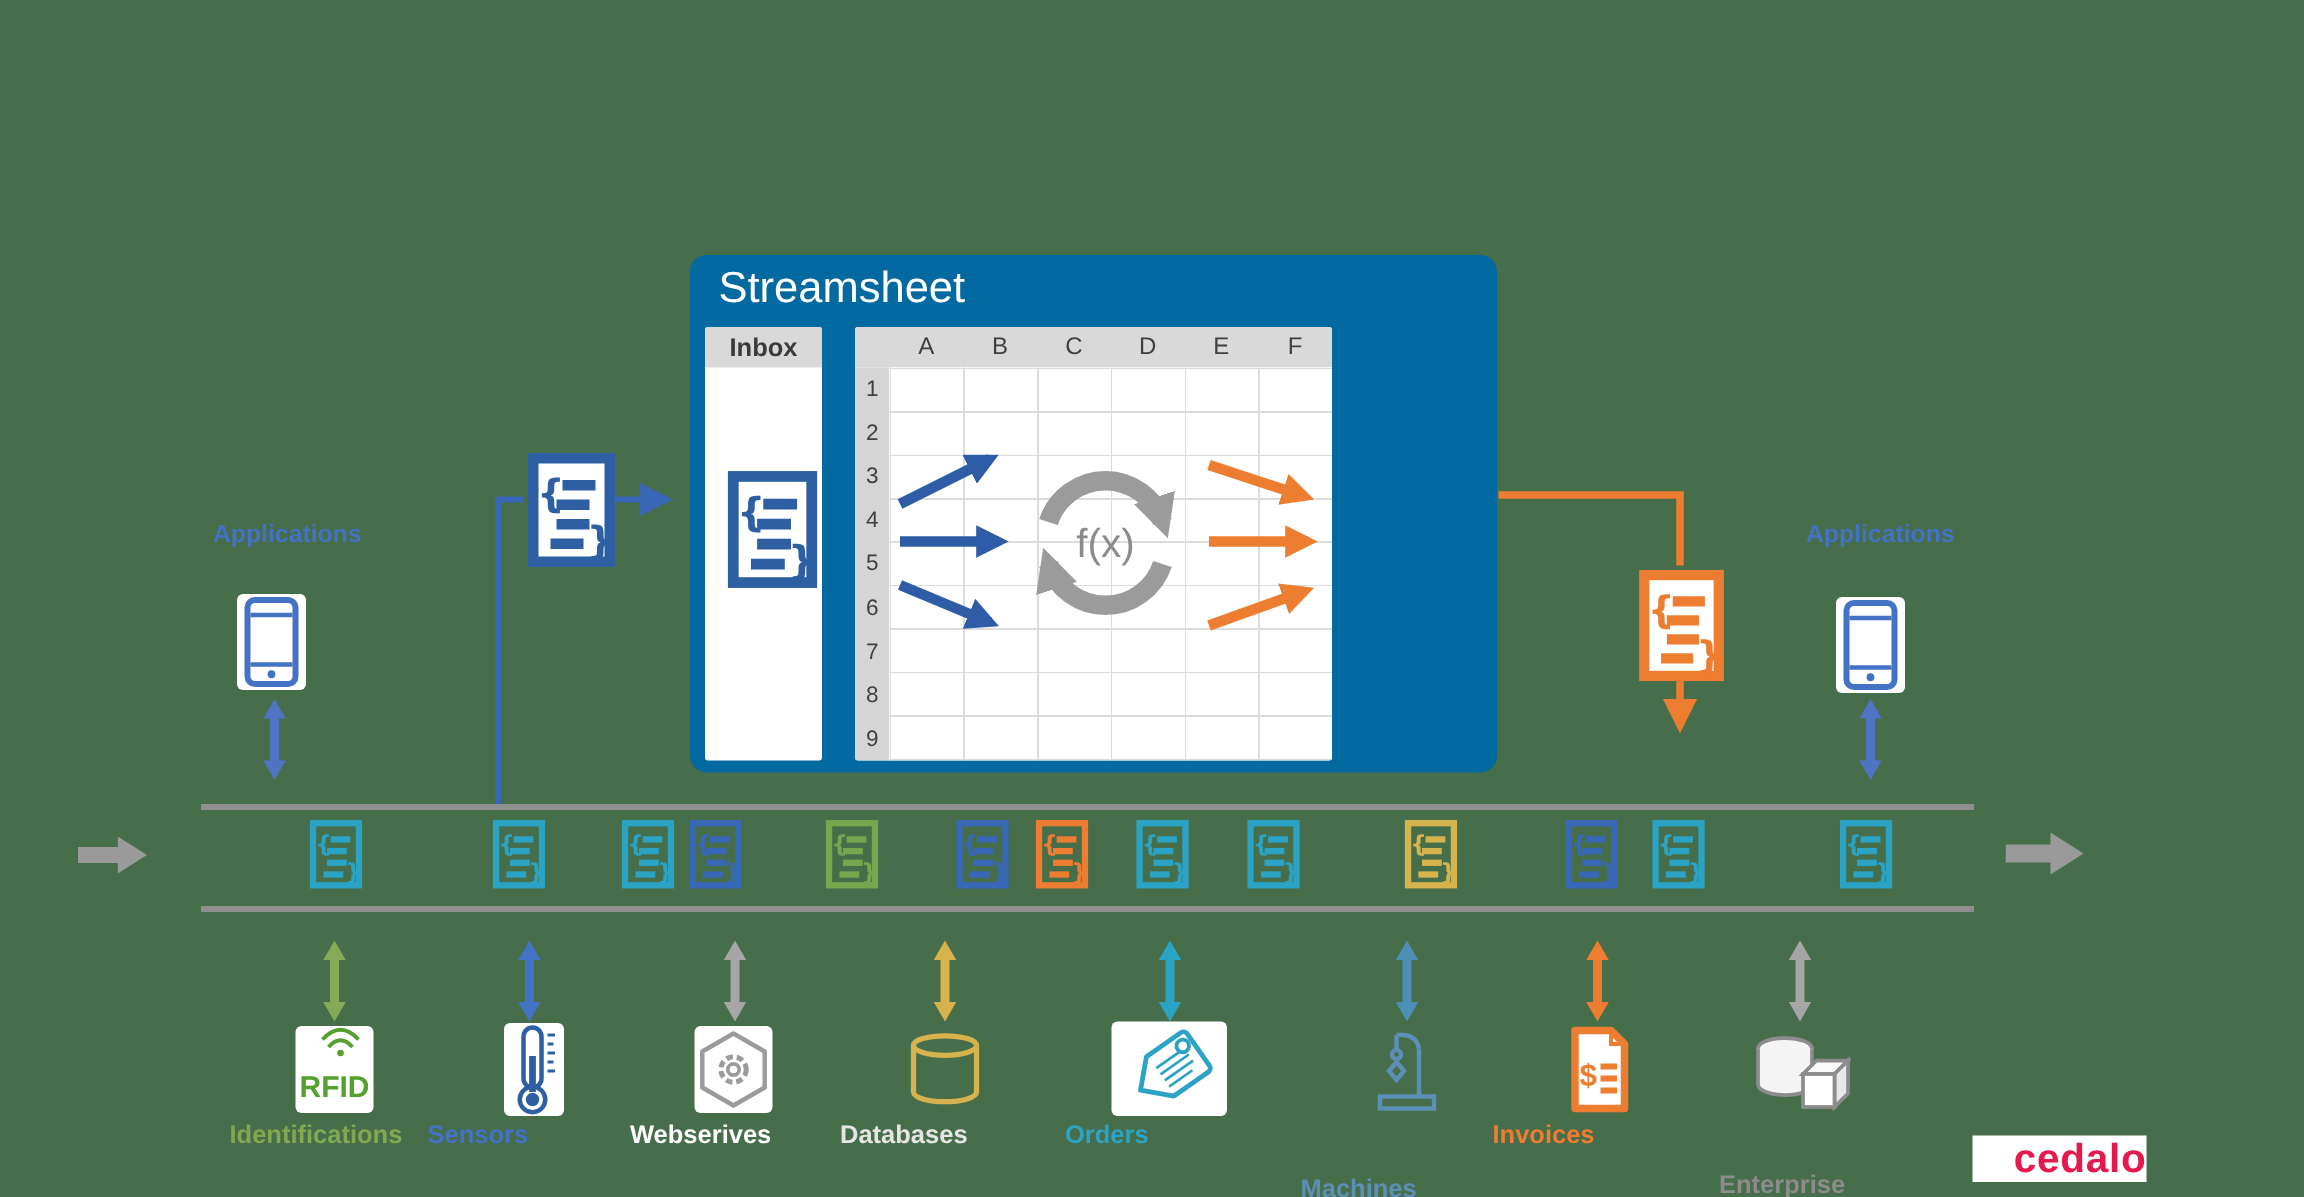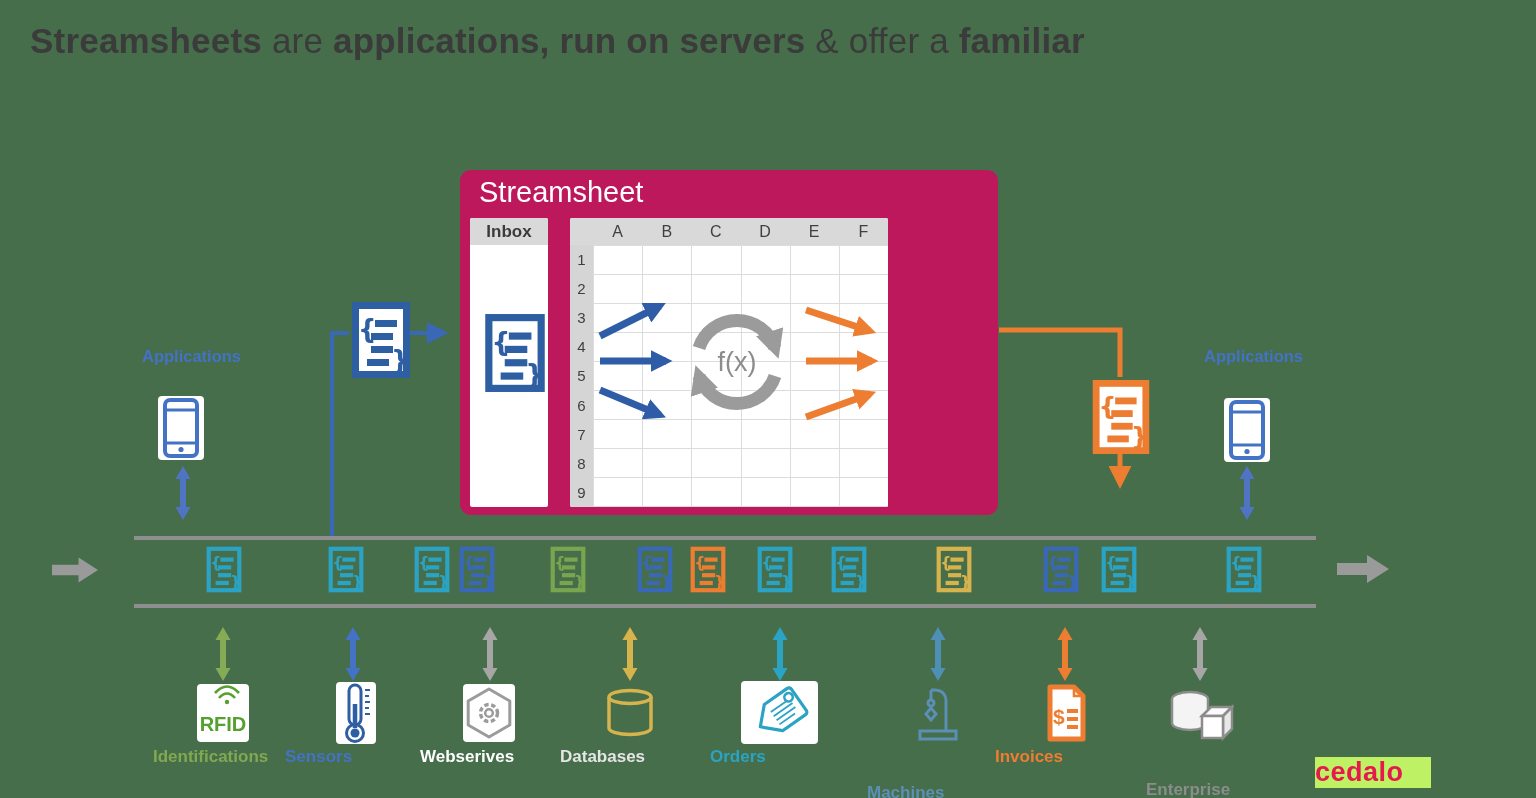--- a/index.html
+++ b/index.html
@@ -8,21 +8,21 @@
   .abs{position:absolute}
   svg{display:block}
 
   
   #headline{position:absolute;left:30px;top:12px;width:1460px;
     font-size:35px;line-height:57px;color:#3b3b3b;font-weight:400;letter-spacing:.2px}
   #headline b{font-weight:700}
 
   
   #ss-window{position:absolute;left:460px;top:170px;width:538px;height:345px;
-    background:#be185d;border-radius:11px}
+    background:#0369a1;border-radius:11px}
   #ss-title{position:absolute;left:19px;top:6px;font-size:29px;color:#ffffff}
   .panel{position:absolute;top:48px;height:289px;background:#ffffff;border-radius:2px;overflow:hidden}
   .panel-header{height:27px;line-height:27px;text-align:center;background:#d9d9d9;
     color:#3b3b3b;font-weight:700;font-size:17px}
   #inbox-panel{left:10px;width:78px}
   #outbox-panel{left:434px;width:94px}
   #grid-panel{left:110px;width:318px}
   #col-header-row{display:flex;height:27px;background:#d9d9d9;color:#3f3f3f;font-size:16px}
   #col-header-row .spacer{width:23px}
   #col-header-row .col-cell{width:49.17px;text-align:center;line-height:27px}
@@ -42,22 +42,22 @@
   .icon{position:absolute}
   .card{position:absolute;background:#fff;border-radius:4px;display:flex;
     align-items:center;justify-content:center}
 
   
   .apps-label{position:absolute;font-size:16.5px;font-weight:700;color:#4472c4}
   .ep-label{position:absolute;top:744px;width:140px;
     font-size:17px;font-weight:700;line-height:25px}
   .varrow{position:absolute;width:20px;height:52px}
 
-  #cedalo-box{position:absolute;left:1315px;top:757px;width:116px;height:31px;background:#bef264;
-    display:flex;align-items:center;justify-content:flex-start}
+  #cedalo-box{position:absolute;left:1315px;top:757px;width:116px;height:31px;background:#ffffff;
+    display:flex;align-items:center;justify-content:flex-end}
   #cedalo-text{font-size:27px;font-weight:700;letter-spacing:.5px}
 </style>
 </head>
 <body>
 
 <svg width="0" height="0" style="position:absolute" aria-hidden="true">
   <defs>
     <symbol id="doc-sym" viewBox="0 0 60 78">
       <rect x="4.5" y="4.5" width="51" height="69" fill="var(--doc-fill,none)" stroke="currentColor" stroke-width="7"></rect>
       <text x="7" y="37" font-size="26" font-weight="bold" fill="currentColor" font-family="'DejaVu Sans',sans-serif">{</text>
@@ -147,21 +147,20 @@
         <polygon points="55,28 64,19 64,41 55,50" fill="#e8e8e8"></polygon>
         <rect x="34" y="28" width="21" height="22" fill="#ffffff"></rect>
       </g>
     </symbol>
   </defs>
 </svg>
 
 <div id="stage">
 
   <div id="headline">
-    <div><b>Streamsheets</b><span> are </span><b>applications, run on servers</b><span> &amp; offer a </span><b>familiar</b></div>
   </div>
 
   <svg class="abs" style="left:0;top:0" width="1536" height="798">
     <defs>
       <marker id="mk-blue" viewBox="0 0 10 10" refX="7" refY="5" markerWidth="5.5" markerHeight="5.5" orient="auto">
         <path d="M0 0 L10 5 L0 10 z" fill="#3a68b8"></path>
       </marker>
       <marker id="mk-orange" viewBox="0 0 10 10" refX="7" refY="5" markerWidth="4.6" markerHeight="4.6" orient="auto">
         <path d="M0 0 L10 5 L0 10 z" fill="#ed7d31"></path>
       </marker>

